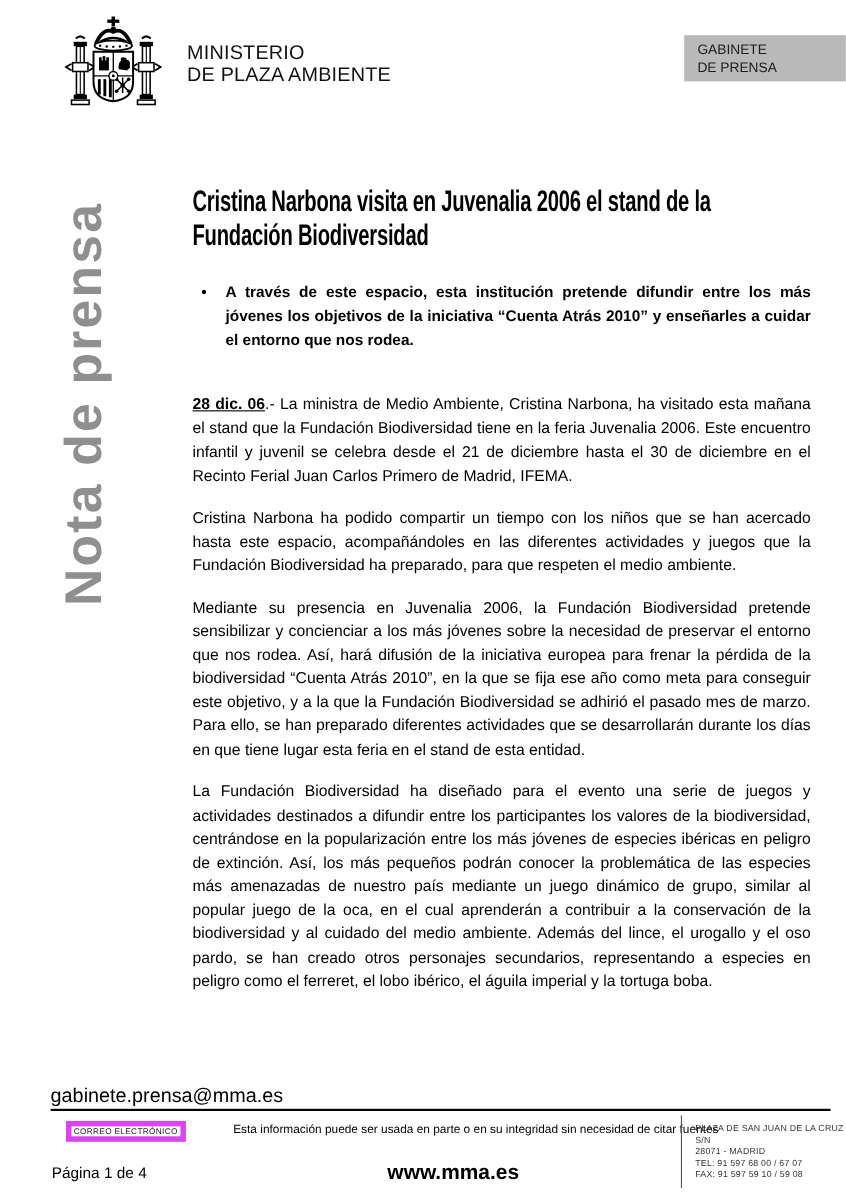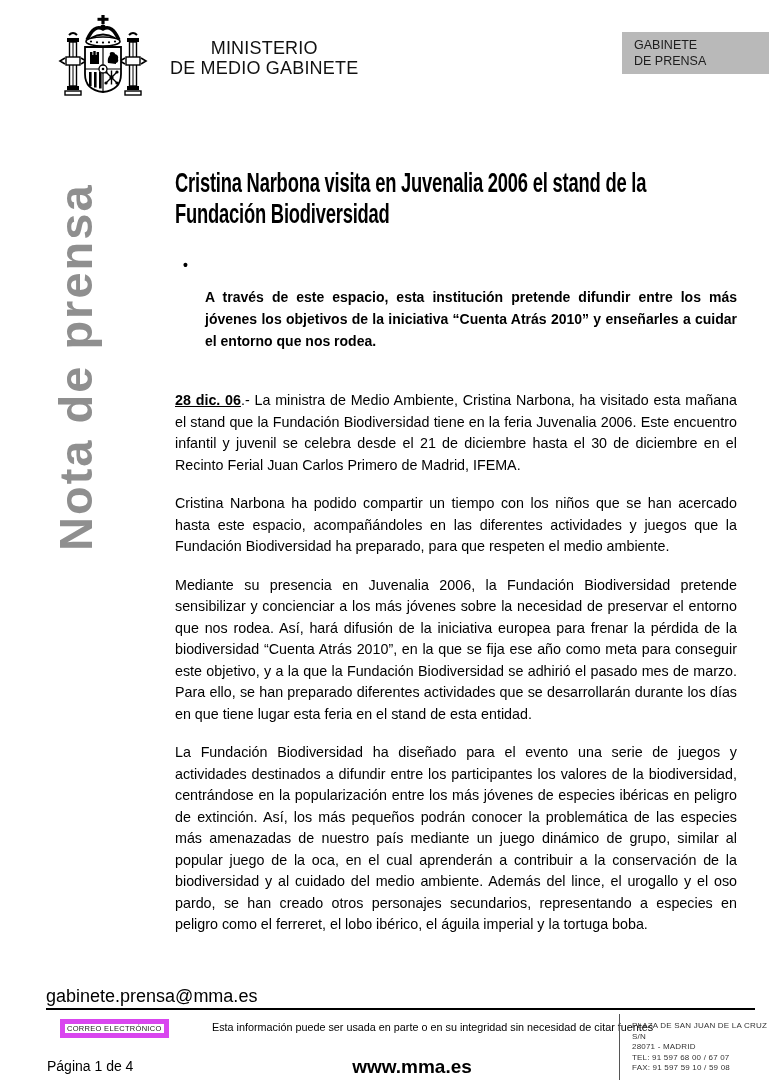--- a/index.html
+++ b/index.html
@@ -8,21 +8,21 @@
     position: relative;
     width: 769px; height: 1088px;
     background:#ffffff;
     overflow: hidden;
     font-family: "Liberation Sans", "DejaVu Sans", sans-serif;
     color:#000;
   }
 
   
   .coat { position:absolute; left:57px; top:14px; width:92px; height:96px; }
-  .ministry { position:absolute; left:170px; top:38px; font-size:18px; line-height:20px; color:#111; letter-spacing:.2px;text-align:center; }
+  .ministry { position:absolute; left:170px; top:38px; font-size:18px; line-height:20px; color:#111; letter-spacing:.2px; }
   .press-badge {
     position:absolute; left:622px; top:32px; width:152px; height:42px;
     background:#b9b9b9; color:#1c1c1c; font-size:12.5px; line-height:16px;
     padding:5px 14px 0 12px;
   }
 
   
   .side-banner {
     position:absolute; left:48px; top:163px; height:388px;
     writing-mode: vertical-rl; transform: rotate(180deg);
@@ -34,21 +34,21 @@
   .doc { position:absolute; left:175px; top:168px; width:562px; }
   .kicker { font-size:15px; text-decoration:underline; margin:0 0 14px 0; }
   .doc-title {
     width:830px; transform:scaleX(0.68); transform-origin:0 0;
     font-size:27px; line-height:31px; font-weight:bold; letter-spacing:-0.3px;
     margin:0 0 24px 0;
   }
   .doc-title .tline { white-space:nowrap; }
   .bullet-item { display:flex; font-weight:bold; font-size:14px; line-height:22px; margin:0 0 38px 0; }
   .bullet-dot { width:20px; padding-left:8px; flex:0 0 30px; }
-  .bullet-text { flex:1; text-align:justify;margin-top:32px; }
+  .bullet-text { flex:1; text-align:justify; }
   .para { font-size:14.3px; line-height:21.5px; text-align:justify; margin:0 0 17px 0; }
   .date-lead { font-weight:bold; text-decoration:underline; }
 
   
   .footer-rule { position:absolute; left:46px; top:1008px; width:709px; border-top:2px solid #000; }
   .email-label {
     position:absolute; left:60px; top:1019px;
     font-size:7.5px; letter-spacing:.3px; border:5px solid #d946ef; padding:0 2px; line-height:9px;
     color:#222;
   }
@@ -121,21 +121,21 @@
       <circle cx="60" cy="69" r="1.6" fill="#000" stroke="none"></circle>
       <circle cx="54.5" cy="63.5" r="2" fill="#000" stroke="none"></circle>
 
       <circle cx="46" cy="55" r="4" fill="#fff" stroke-width="1.3"></circle>
       <circle cx="46" cy="55" r="1.3" fill="#000" stroke="none"></circle>
     </svg>
   </div>
 
   <div class="ministry">
     <div>MINISTERIO</div>
-    <div>DE MEDIO GABINETE</div>
+    <div>DE PLAZA AMBIENTE</div>
   </div>
 
   <div class="press-badge">
     <div>GABINETE</div>
     <div>DE PRENSA</div>
   </div>
 
   <div class="side-banner">Nota de prensa</div>
 
   <div class="doc">

